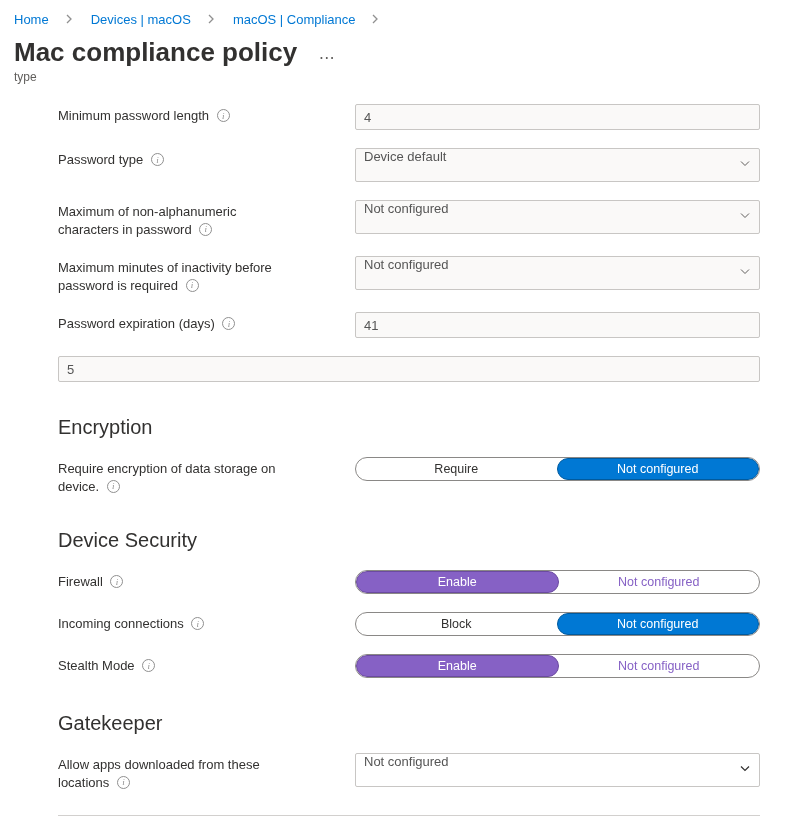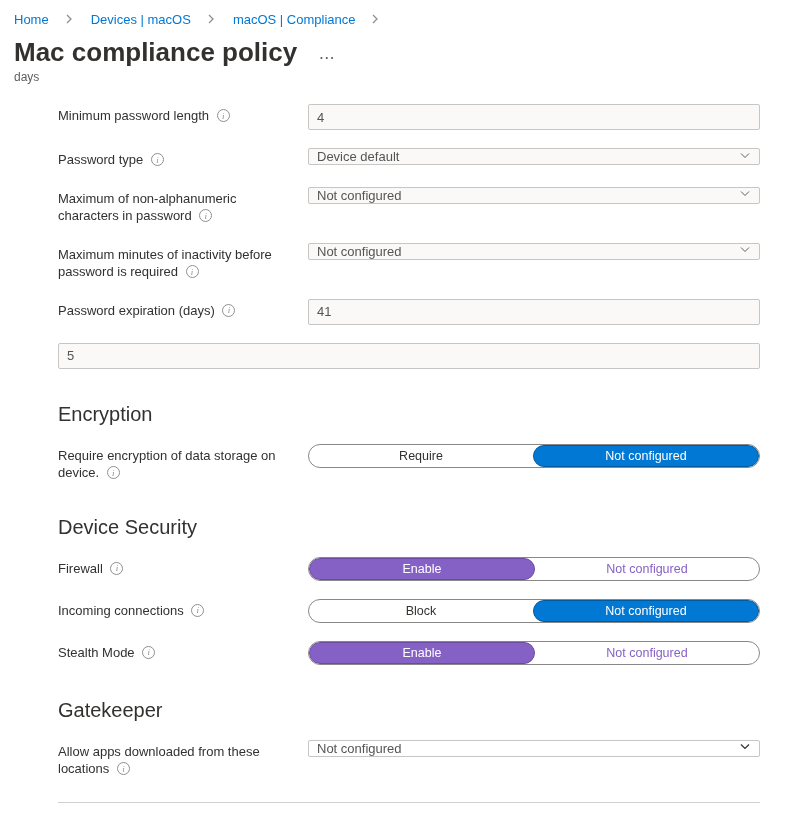--- a/index.html
+++ b/index.html
@@ -46,20 +46,21 @@
     margin-bottom: 20px;
   }
   .form-area {
     padding-left: 44px;
     padding-right: 20px;
   }
   .row {
     display: flex;
     align-items: flex-start;
     margin-bottom: 18px;
+    gap: 47px;
   }
   .row .label-col {
     width: 250px;
     padding-right: 10px;
     padding-top: 3px;
     font-size: 13px;
     color: #323130;
     line-height: 1.35;
   }
   .row .input-col {
@@ -89,26 +90,25 @@
     padding: 2px 8px;
     font-size: 13px;
     color: #555;
     background: #faf9f8;
     border: 1px solid #c8c6c4;
     border-radius: 2px;
   }
   .dropdown {
     position: relative;
     width: 100%;
-    height: 17px;
+    height: 34px;
     border: 1px solid #c8c6c4;
     border-radius: 2px;
     background: #faf9f8;
     display: flex;
-    align-items: center;
     padding: 0 28px 0 8px;
     font-size: 13px;
     color: #555;
     cursor: pointer;
   }
   .dropdown.white { background: #fff; }
   .dropdown .chev {
     position: absolute;
     right: 8px;
     top: 50%;
@@ -181,21 +181,21 @@
   <span class="crumb-sep">
     <svg viewBox="0 0 10 10">
         <path d="M2 1 L6 5 L2 9" stroke="#909090" stroke-width="1.3" fill="none"></path>
       </svg>
   </span>
 </div>
 
 <div>
   <h1 class="page-title">Mac compliance policy</h1>
   <span class="ellipsis-icon">⋯</span>
-  <div class="subtitle">days</div>
+  <div class="subtitle">type</div>
 </div>
 
 <div class="form-area">
 
   <div class="row">
     <div class="label-col">
       <span>Minimum password length</span>
       <span class="info-icon">i</span>
     </div>
     <div class="input-col">

